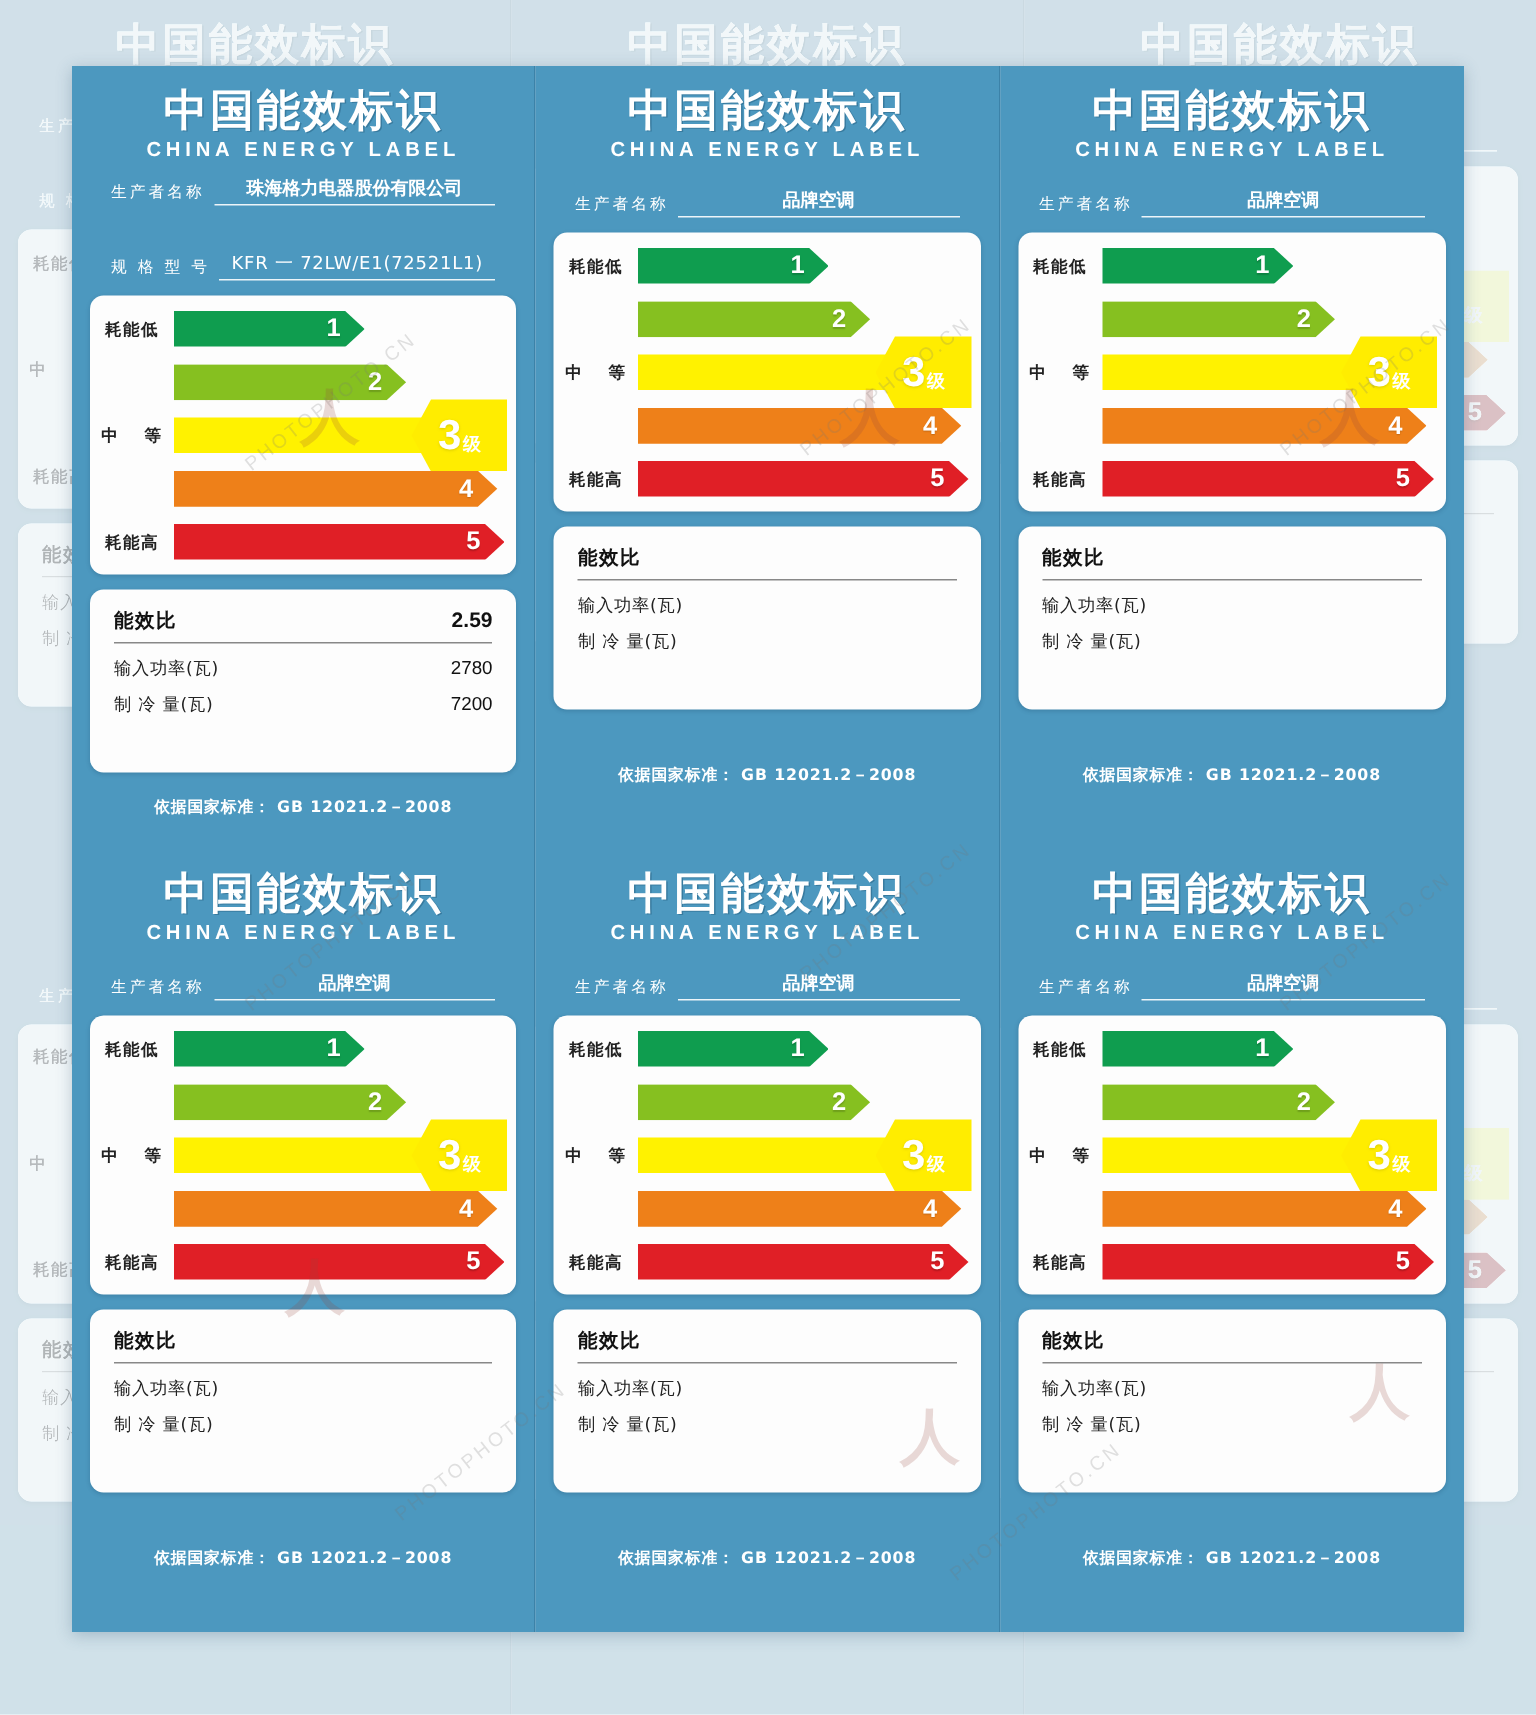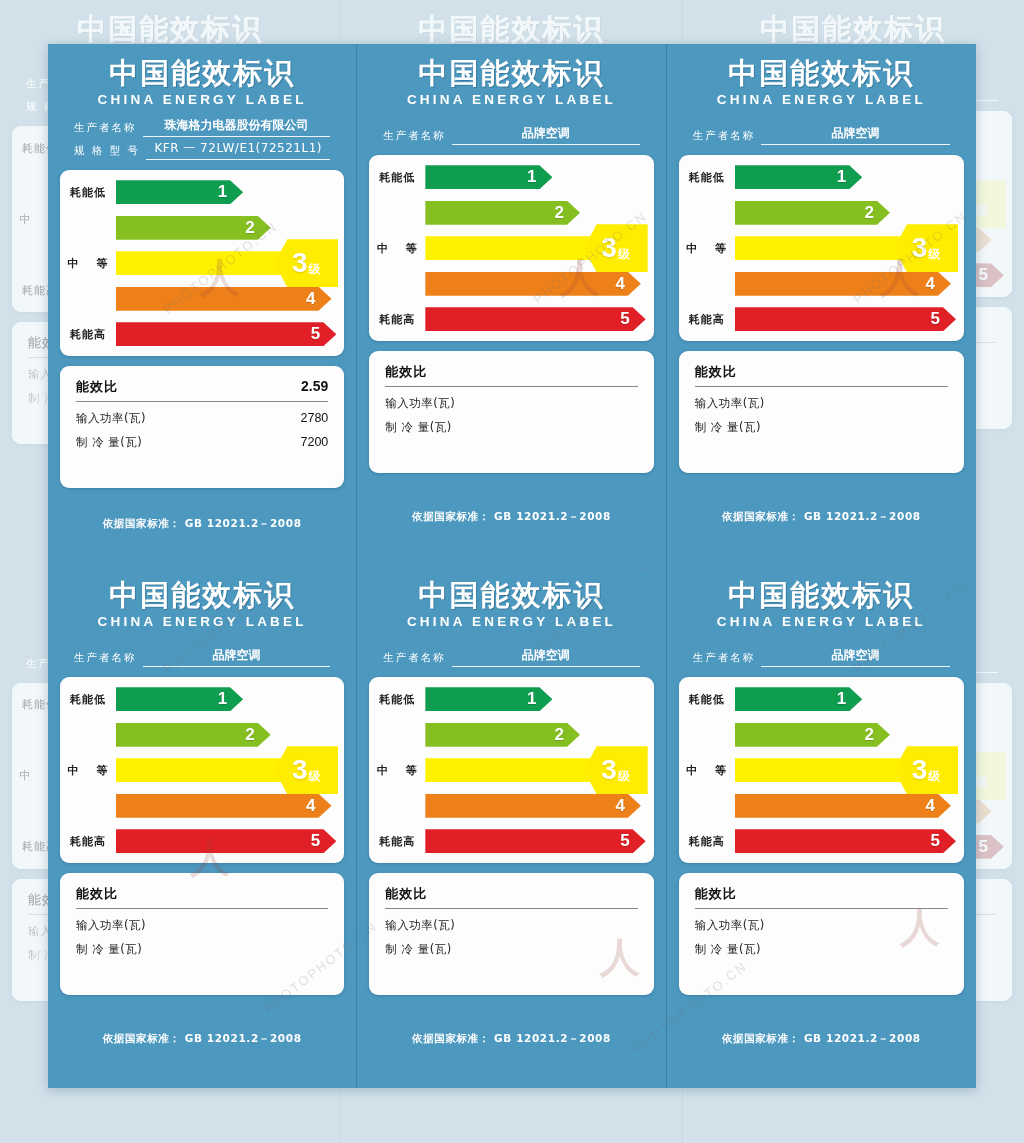--- a/index.html
+++ b/index.html
@@ -97,21 +97,21 @@
     min-width:0;
     border-bottom:1px solid rgba(255,255,255,.9);
     text-align:center;
     font-size:12px;
     font-weight:bold;
     padding-bottom:2px;
     white-space:nowrap;
     overflow:hidden;
     font-family:"DejaVu Sans","Liberation Sans",sans-serif;
   }
-  .info-val.model{font-weight:normal;letter-spacing:.5px;}
+  .info-val.model{font-weight:normal;letter-spacing:.5px;margin-top:27px;}
   .info.single .info-row{margin-top:8px;}
 
   
   .panel{
     background:#fdfdfd;
     border-radius:9px;
     box-shadow:0 1px 3px rgba(20,60,90,.25);
   }
   .bars-panel{
     margin-top:10px;

